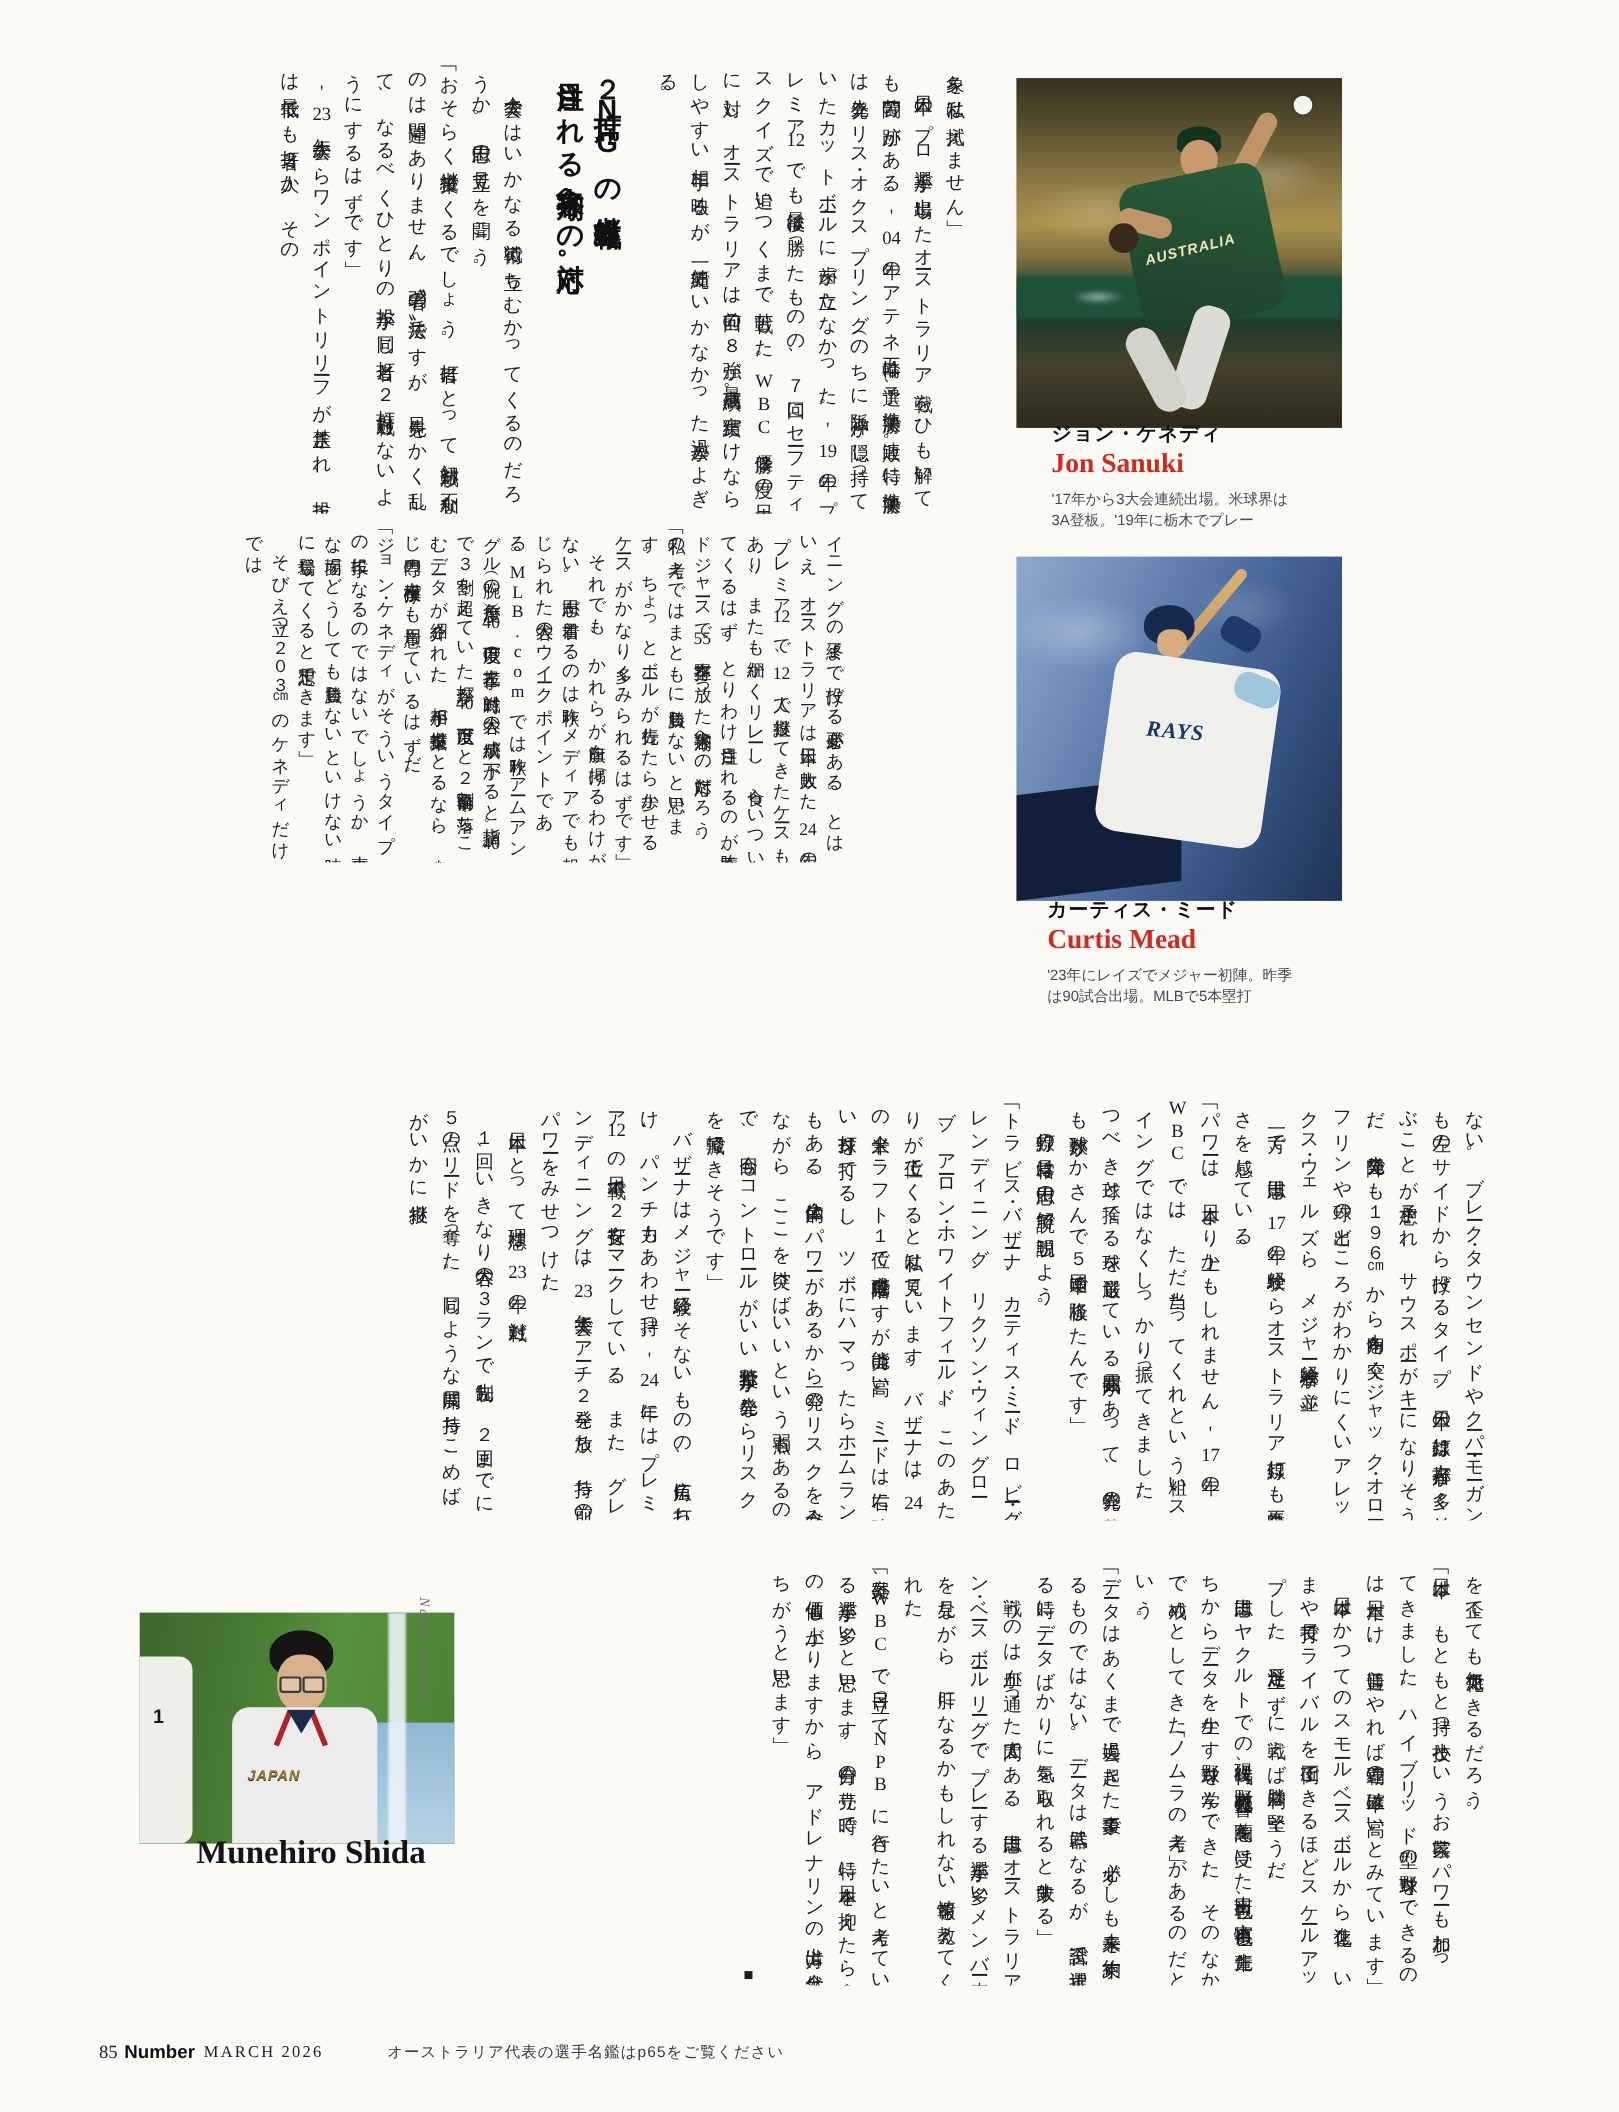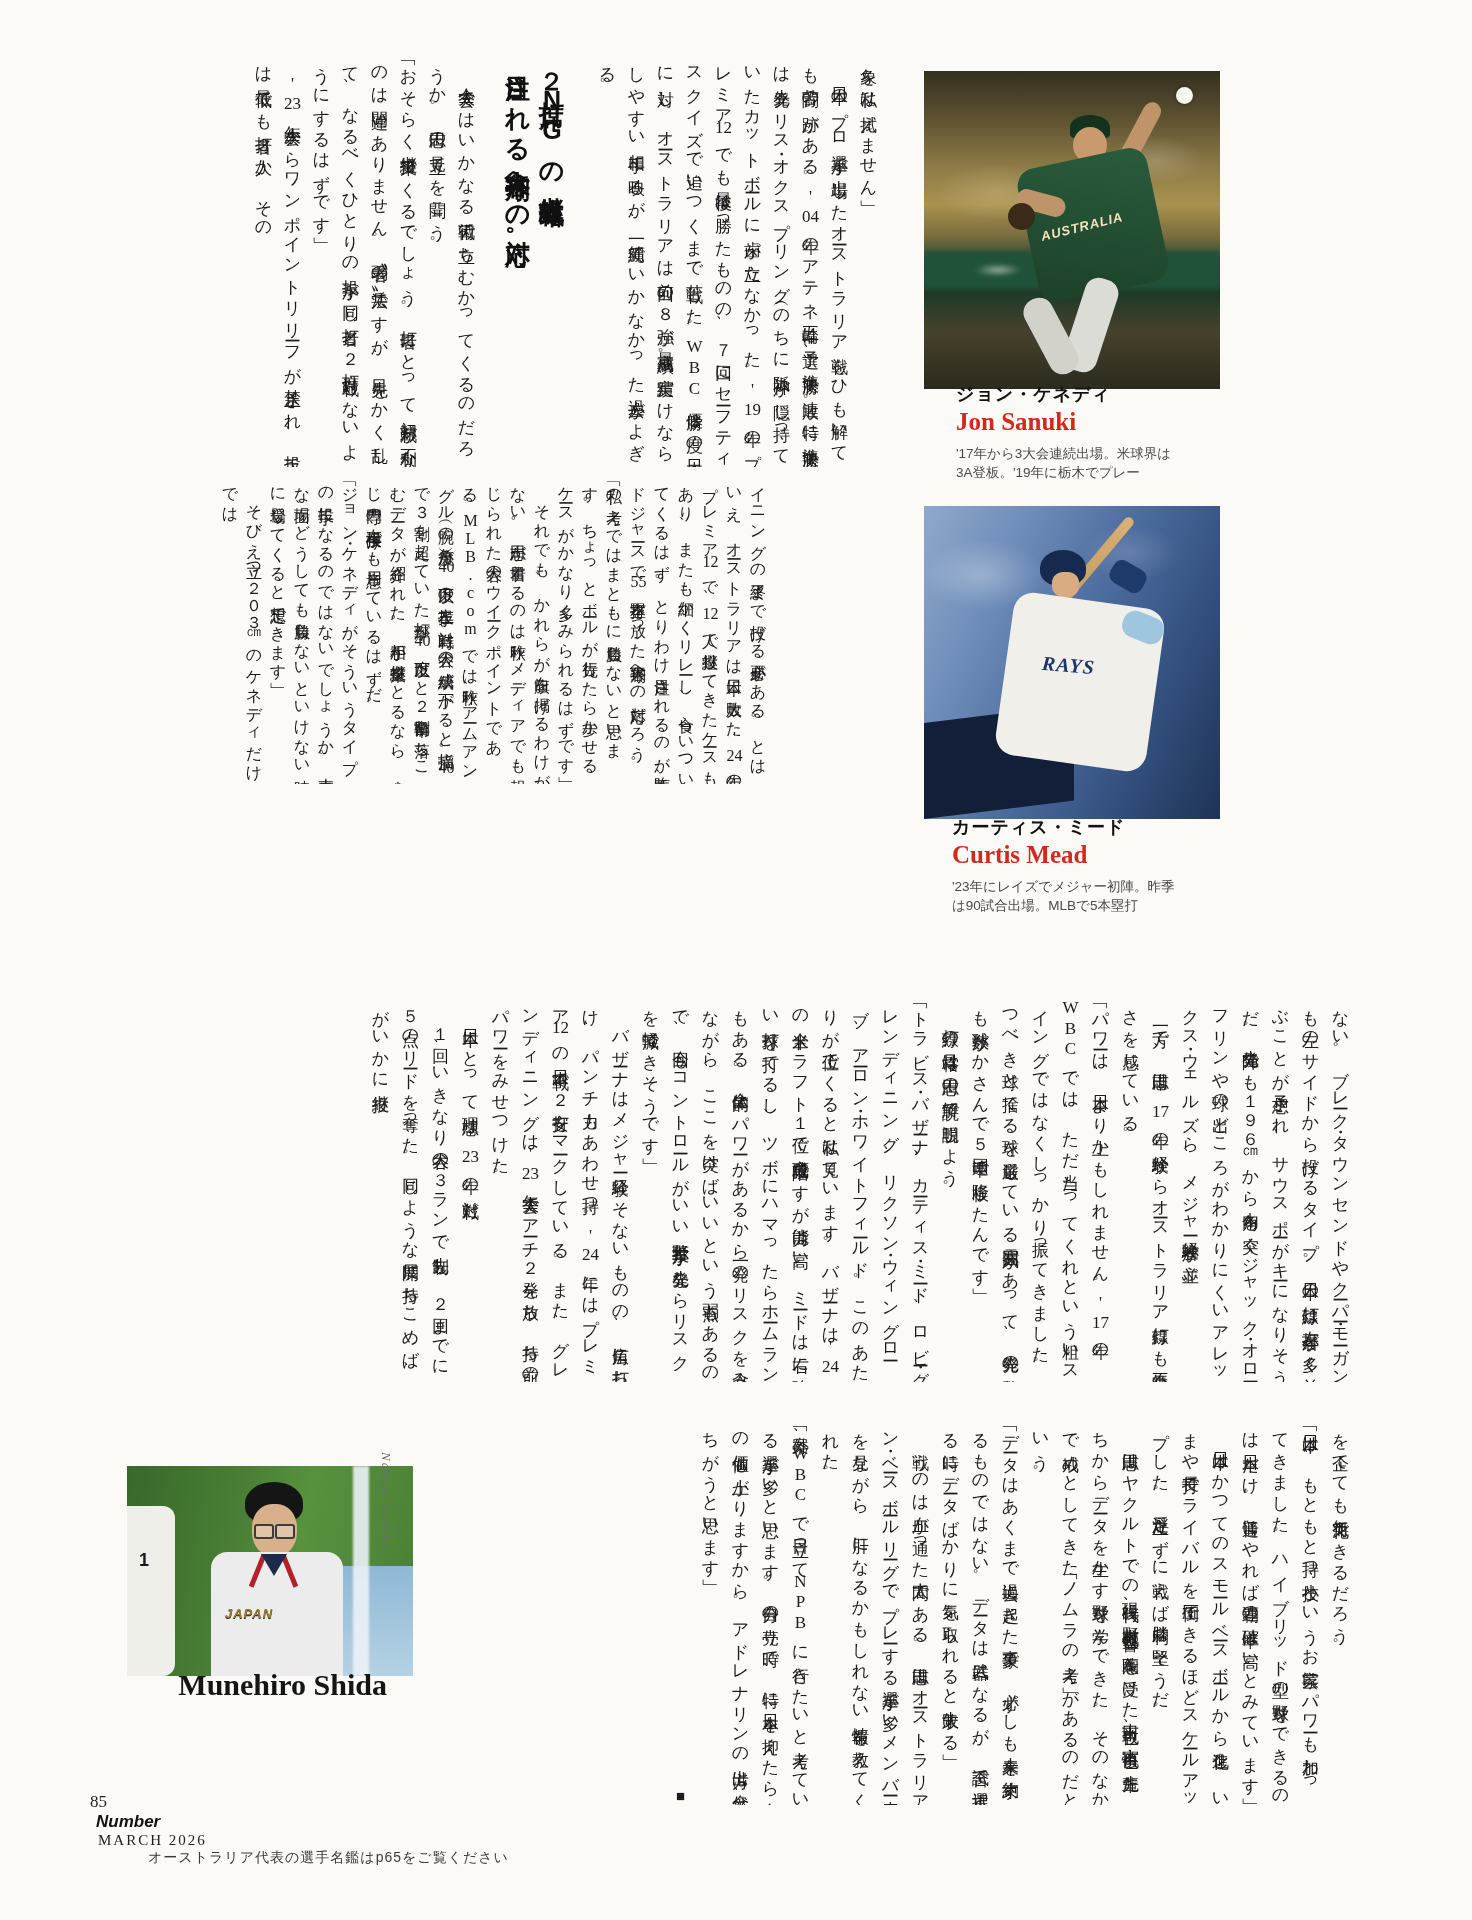--- a/index.html
+++ b/index.html
@@ -84,23 +84,23 @@
   .cap-bio{margin-top:8px;font-size:13.5px;line-height:19px;color:#4a4a4a;}
 
   
   .credit{position:absolute;left:378px;top:1452px;height:170px;writing-mode:vertical-rl;
           font-family:"Liberation Serif",serif;font-style:italic;color:#6e6e6e;font-size:13px;letter-spacing:2px;}
   .profile{position:absolute;left:87px;top:1668px;width:300px;text-align:right;}
   .profile-name{font-family:"Liberation Serif","DejaVu Serif",serif;font-weight:700;font-size:30px;color:#151515;}
   .profile-bio{margin-top:10px;font-size:14.5px;line-height:22px;color:#333;}
 
   
-  footer{position:absolute;left:90px;top:1792px;width:1320px;display:flex;align-items:flex-start;color:#222;flex-direction:column;}
+  footer{position:absolute;left:90px;top:1856px;width:1320px;display:flex;align-items:center;color:#222;}
   .pg{font-family:"Liberation Serif",serif;font-size:17px;}
-  .mag{font-weight:800;font-size:17px;margin-left:6px;font-family:"Liberation Sans",sans-serif;color:#111;font-style:italic;}
+  .mag{font-weight:800;font-size:17px;margin-left:6px;font-family:"Liberation Sans",sans-serif;color:#111;}
   .issue{font-family:Liberation Serif, serif;font-size:15px;letter-spacing:2px;margin-left:8px;}
   .note{font-size:14px;color:#3a3a3a;margin-left:58px;letter-spacing:1px;}
 </style>
 </head>
 <body>
 
 <div class="page">
 
   <section id="block1" class="vtext">
     <div class="flow"><p class="para">象を私は拭えません」</p><p class="para">　日本のプロ選手が出場したオーストラリア戦をひも解いても苦闘の跡がある。'<span class="tcy">04</span>年のアテネ五輪は予選、準決勝で連敗。特に準決勝では先発クリス・オクスプリング（のちに阪神）が隠し持っていたカットボールに歯が立たなかった。'<span class="tcy">19</span>年のプレミア<span class="tcy">12</span>でも最後は勝ったものの、７回にセーフティースクイズで追いつくまで苦戦した。WBC優勝３度の日本に対し、オーストラリアは前回の８強が最高成績。実績だけなら与しやすい相手に映るが、一筋縄でいかなかった過去がよぎる。</p></div>

